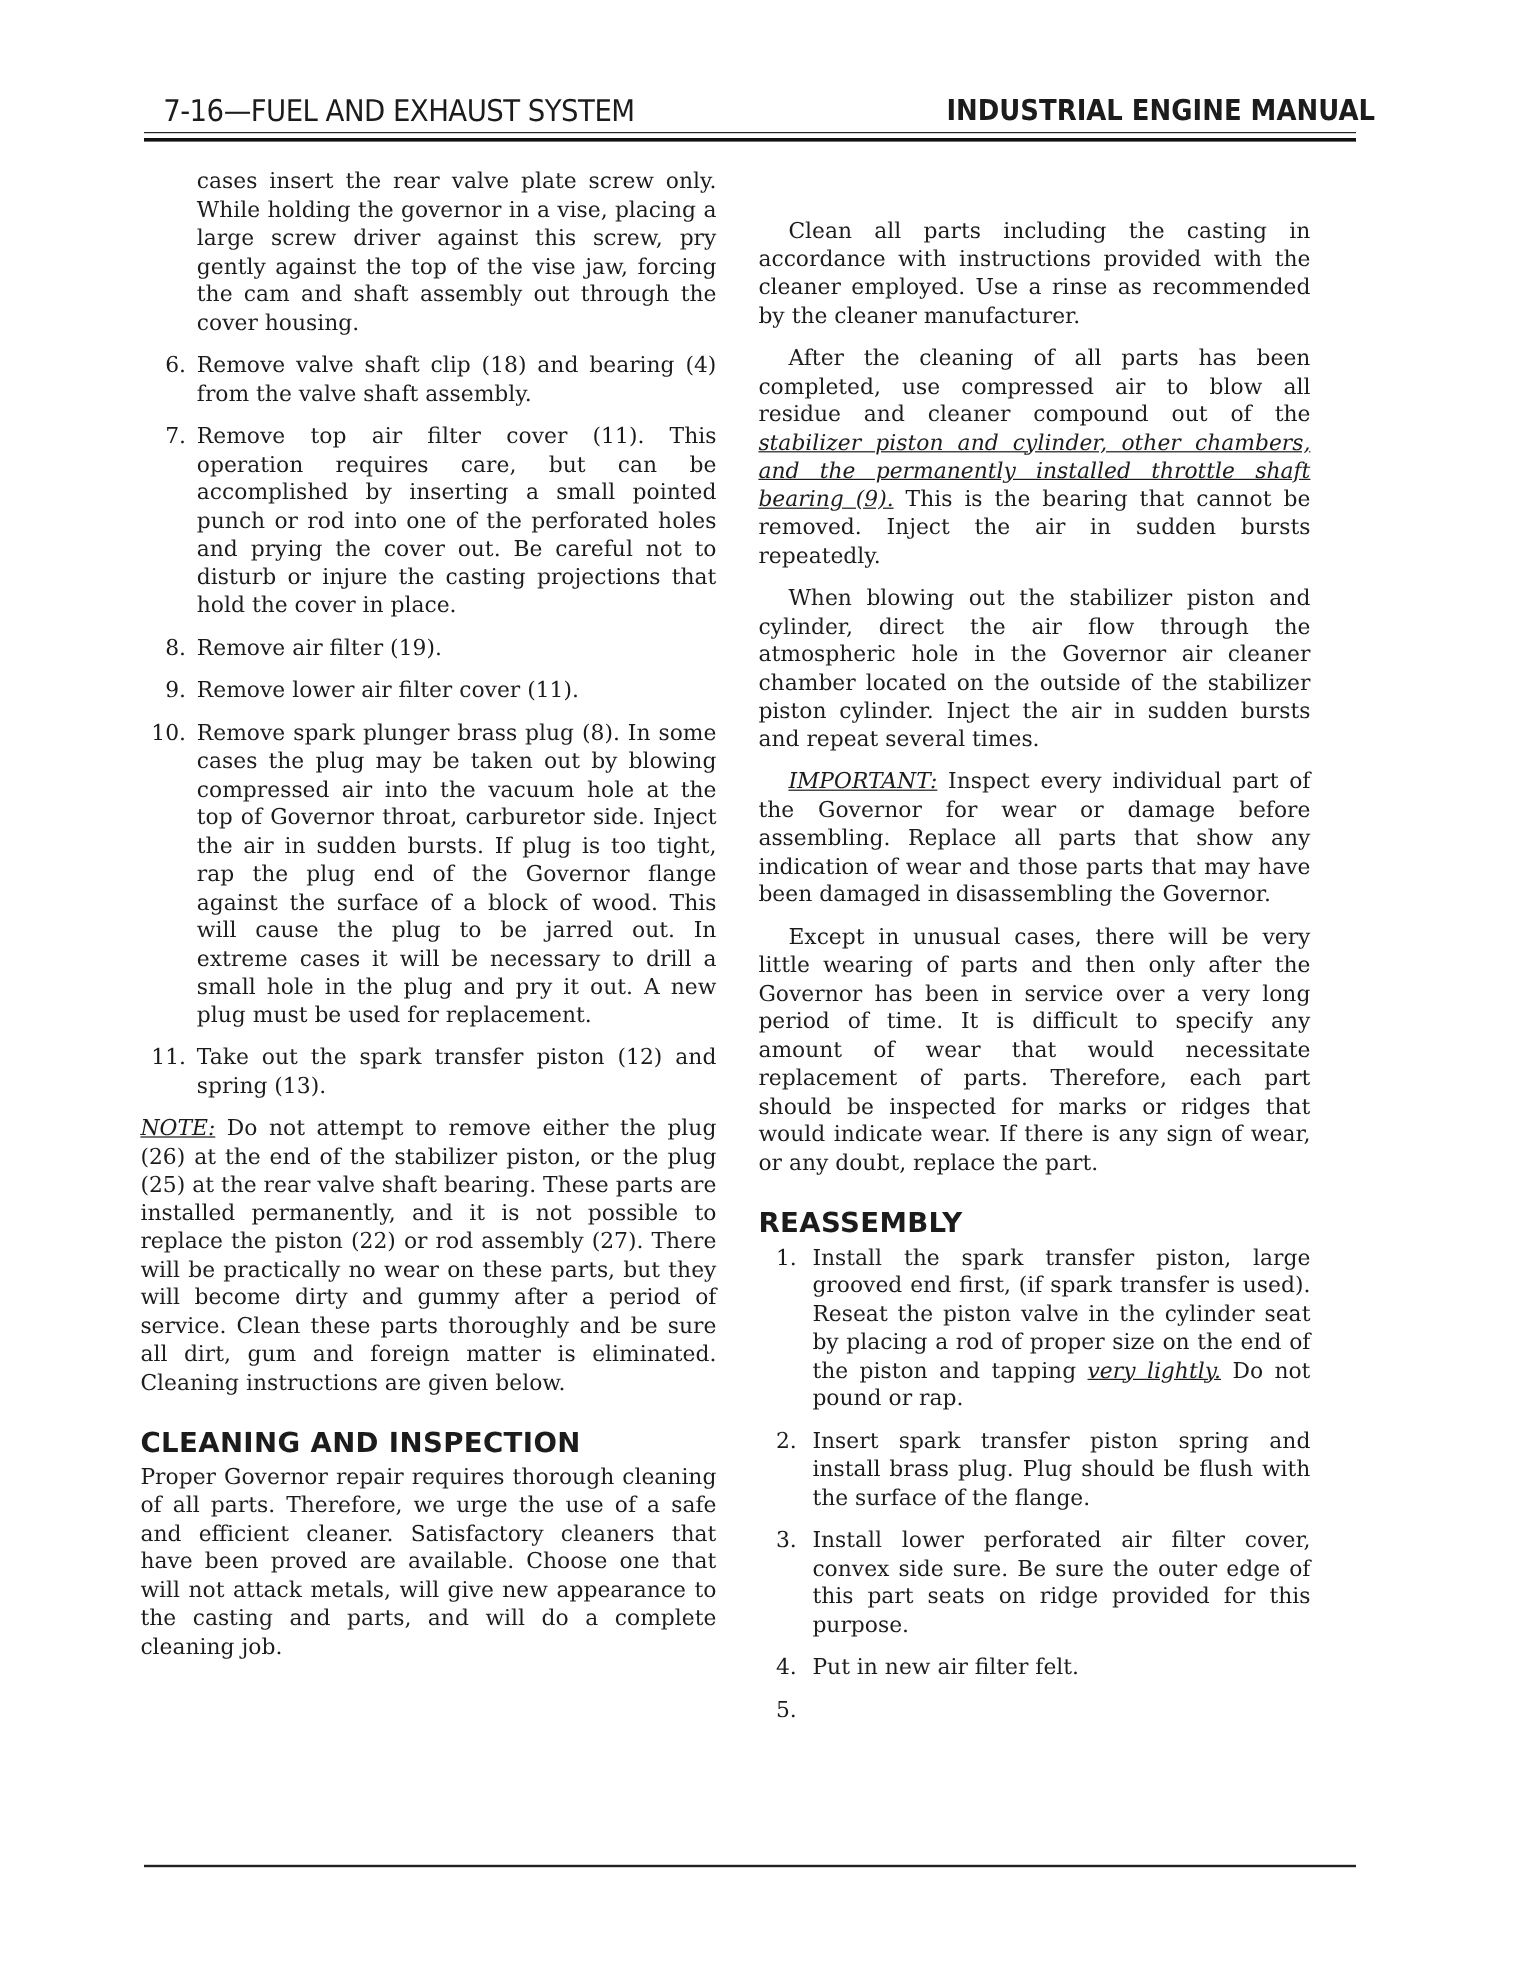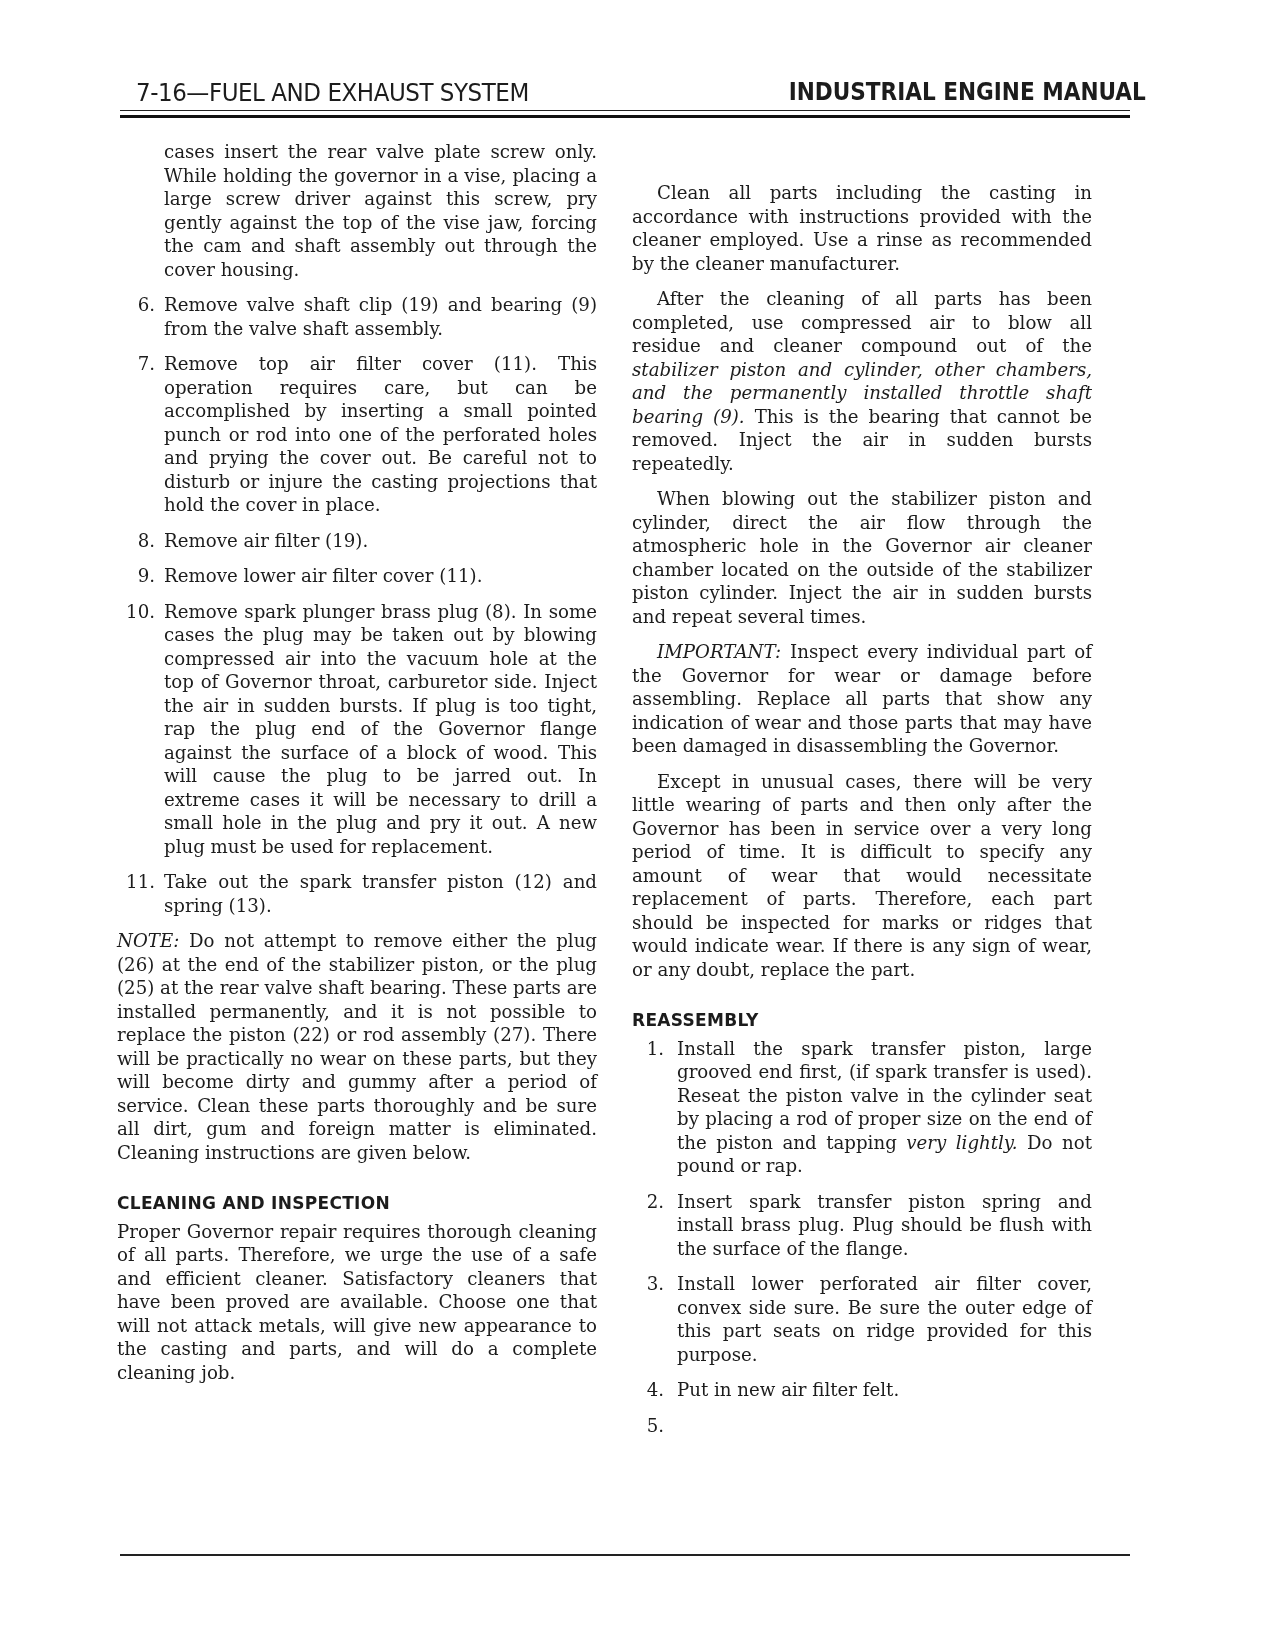--- a/index.html
+++ b/index.html
@@ -16,40 +16,40 @@
 
   .col { position: absolute; top: 140px; width: 480px; font-size: 18.2px; line-height: 23.5px; }
   .col-left { left: 117px; }
   .col-right { left: 632px; width: 460px; margin-top: 41px; }
   p { margin: 0 0 12px 0; text-align: justify; }
   .indent { text-indent: 25px; }
   .step { position: relative; padding-left: 47px; margin: 0 0 12px 0; text-align: justify; }
   .step .num { position: absolute; left: 0; width: 38px; text-align: right; }
   .col-right .step { padding-left: 45px; margin-left: 0; }
   .col-right .step .num { width: 32px; }
-  .heading { font-family: "DejaVu Sans", sans-serif; font-weight: bold; font-size: 17px;
+  .heading { font-family: "DejaVu Sans", sans-serif; font-weight: bold; font-size: 23px;
              letter-spacing: 0.3px; margin: 28px 0 4px 0; }
-  em { font-style: italic; }
+  em { font-style: italic; text-decoration: underline; }
 </style>
 </head>
 <body>
 
 <div class="header">
   <div class="header-left">7-16—FUEL AND EXHAUST SYSTEM</div>
   <div class="header-right">INDUSTRIAL ENGINE MANUAL</div>
 </div>
 <div class="rule-thin"></div>
 <div class="rule-thick"></div>
 
 <div class="col col-left">
   <p style="padding-left:47px">cases insert the rear valve plate screw only. While holding the governor in a vise, placing a large screw driver against this screw, pry gently against the top of the vise jaw, forcing the cam and shaft assembly out through the cover housing.</p>
 
   <div class="step">
     <span class="num">6.</span>
-    <span>Remove valve shaft clip (19) and bearing (9) from the valve shaft assembly.</span>
+    <span>Remove valve shaft clip (18) and bearing (4) from the valve shaft assembly.</span>
   </div>
   <div class="step">
     <span class="num">7.</span>
     <span>Remove top air filter cover (11). This operation requires care, but can be accomplished by inserting a small pointed punch or rod into one of the perforated holes and prying the cover out. Be careful not to disturb or injure the casting projections that hold the cover in place.</span>
   </div>
   <div class="step">
     <span class="num">8.</span>
     <span>Remove air filter (19).</span>
   </div>
   <div class="step">

